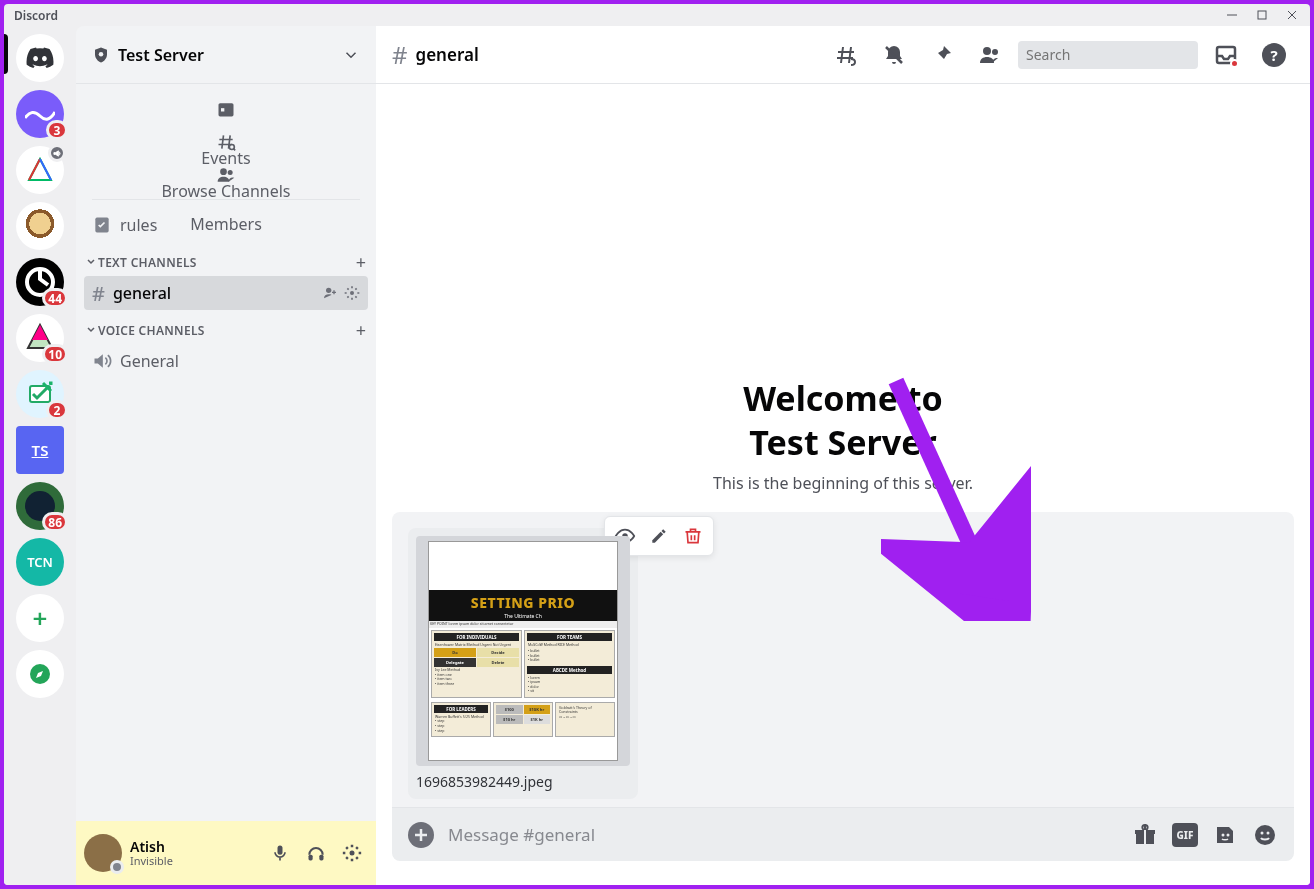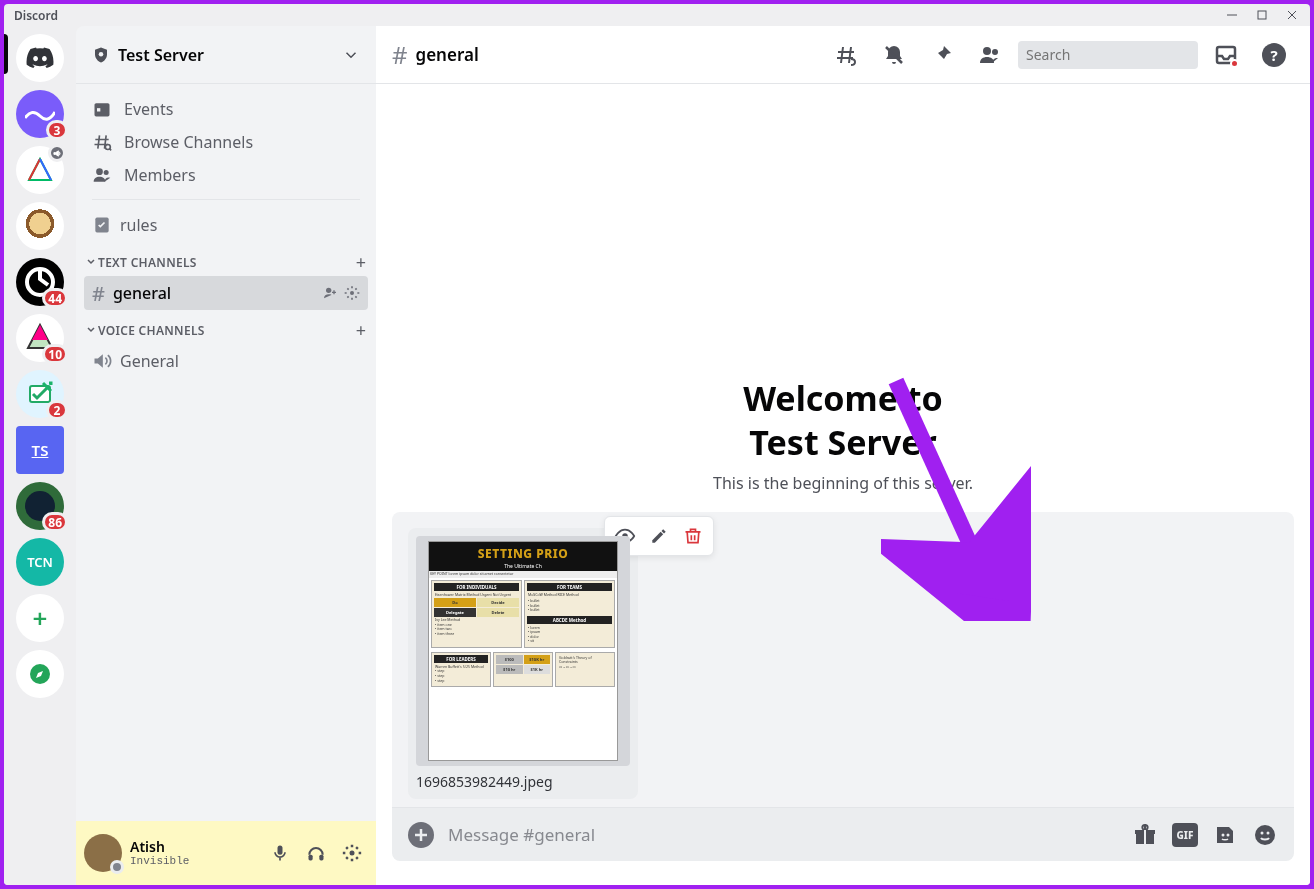--- a/index.html
+++ b/index.html
@@ -23,39 +23,39 @@
 .server.rounded { border-radius:4px;text-decoration:underline; }
 .badge { position:absolute; bottom:-2px; right:-4px; min-width:22px; height:20px; background:#da373c; color:#fff; font-size:12px; font-weight:700; border-radius:10px; display:flex; align-items:center; justify-content:center; border:3px solid #efeff1; padding:0 3px; }
 .mini-badge { position:absolute; top:-2px; right:-2px; width:18px; height:18px; background:#6d6f78; color:#fff; border-radius:50%; display:flex; align-items:center; justify-content:center; border:3px solid #efeff1; }
 
 
 .sidebar { width:300px; background:#f2f3f5; display:flex; flex-direction:column; border-top-left-radius:8px; overflow:hidden; }
 .server-header { height:58px; display:flex; align-items:center; justify-content:space-between; padding:0 16px; border-bottom:1px solid #e3e5e8; cursor:pointer; }
 .server-header h1 { font-size:16px; font-weight:600; color:#060607; display:flex; align-items:center; gap:8px; }
 .server-header .chev { color:#4e5058; }
 .sidebar-scroll { flex:1; overflow-y:auto; padding:8px 8px; }
-.nav-item { display:flex; align-items:center; gap:12px; padding:6px 8px; border-radius:4px; color:#5c5e66; font-size:16px; cursor:pointer; margin:1px 0; height:32px; }
+.nav-item { display:flex; align-items:center; gap:28px; padding:6px 8px; border-radius:4px; color:#5c5e66; font-size:16px; cursor:pointer; margin:1px 0; height:32px;flex-direction:column; }
 .nav-item .ic { width:20px; height:20px; color:#5c5e66; display:flex; align-items:center; justify-content:center; }
 .divider { height:1px; background:#e3e5e8; margin:8px 8px; }
 .category { display:flex; align-items:center; justify-content:space-between; padding:8px 2px 2px 2px; cursor:pointer; }
 .category .label { font-size:12px; font-weight:600; letter-spacing:.3px; color:#5c5e66; display:flex; align-items:center; gap:2px; }
 .category .add { color:#5c5e66; font-size:18px; }
 .channel { display:flex; align-items:center; justify-content:space-between; padding:6px 8px; border-radius:4px; cursor:pointer; height:34px; }
 .channel .left { display:flex; align-items:center; gap:8px; color:#5c5e66; font-size:16px; }
 .channel .left .hash { font-size:20px; color:#80848e; }
 .channel.selected { background:#d7d9dc; }
 .channel.selected .left { color:#060607; font-weight:500; }
 .channel .right { display:flex; gap:6px; color:#6d6f78; }
 .user-panel { height:64px; background:#fef9c3; display:flex; align-items:center; padding:0 8px; gap:8px; }
 .avatar-wrap { position:relative; width:38px; height:38px; }
 .avatar { width:38px; height:38px; border-radius:50%; background:#8b6f47; }
 .status-dot { position:absolute; bottom:-2px; right:-2px; width:14px; height:14px; border-radius:50%; background:#80848e; border:3px solid #ebedef; }
 .user-info { flex:1; line-height:1.1; }
 .user-info .name { font-size:14px; font-weight:600; color:#060607; }
-.user-info .sub { font-size:11px; color:#5c5e66;font-family:Liberation Mono, monospace; }
+.user-info .sub { font-size:11px; color:#5c5e66; }
 .user-controls { display:flex; gap:4px; }
 .user-controls .ctrl { width:32px; height:32px; display:flex; align-items:center; justify-content:center; color:#4e5058; cursor:pointer; border-radius:4px; }
 
 
 .main { flex:1; background:#fff; display:flex; flex-direction:column; overflow:hidden; }
 .topbar { height:58px; display:flex; align-items:center; padding:0 16px; border-bottom:1px solid #e3e5e8; gap:8px; }
 .topbar .channel-name { display:flex; align-items:center; gap:8px; font-size:17px; font-weight:600; color:#060607; }
 .topbar .hash { font-size:24px; color:#80848e; font-weight:400; }
 .topbar .spacer { flex:1; }
 .topbar .ticon { width:24px; height:24px; color:#4e5058; cursor:pointer; margin:0 8px; display:flex; align-items:center; justify-content:center; }
@@ -83,21 +83,21 @@
 .composer input { flex:1; background:transparent; border:none; outline:none; font-size:17px; color:#313338; }
 .composer input::placeholder { color:#87898f; }
 .composer .cicon { width:26px; height:26px; color:#4e5058; cursor:pointer; display:flex; align-items:center; justify-content:center; }
 .gif-box, .sticker-box { width:30px; height:24px; border-radius:4px; background:#4e5058; color:#ebedef; font-size:10px; font-weight:800; display:flex; align-items:center; justify-content:center; }
 
 
 .arrow-overlay { position:absolute; left:505px; top:287px; pointer-events:none; }
 
 
 .sheet { width:190px; height:220px; background:#fff; font-size:4px; color:#333; border:1px solid #999; display:flex; flex-direction:column; }
-.sheet .banner { background:#111; color:#d4a017; font-weight:800; font-size:12px; text-align:center; padding:3px 2px 1px; letter-spacing:.5px; }
+.sheet .banner { background:#111; color:#d4a017; font-weight:800; font-size:14px; text-align:center; padding:3px 2px 1px; letter-spacing:.5px;margin-top:48px; }
 .sheet .sub { background:#111; color:#fff; font-size:5px; text-align:center; padding-bottom:2px; }
 .sheet .row { display:flex; gap:2px; padding:2px; }
 .sheet .col { flex:1; background:#f3ecd8; border:1px solid #aaa; padding:2px; }
 .sheet .hdr { background:#222; color:#fff; font-size:4.5px; font-weight:700; text-align:center; padding:1px; margin-bottom:1px; }
 .sheet .matrix { display:grid; grid-template-columns:1fr 1fr; gap:1px; }
 .sheet .cell { font-size:4px; padding:2px; text-align:center; font-weight:700; }
 .sheet .do { background:#d4a017; } .sheet .dec { background:#e8dfa8; }
 .sheet .delg { background:#333; color:#fff; } .sheet .dele { background:#e8dfa8; }
 .sheet .small { font-size:3.5px; line-height:1.3; padding:1px; }
 </style>

